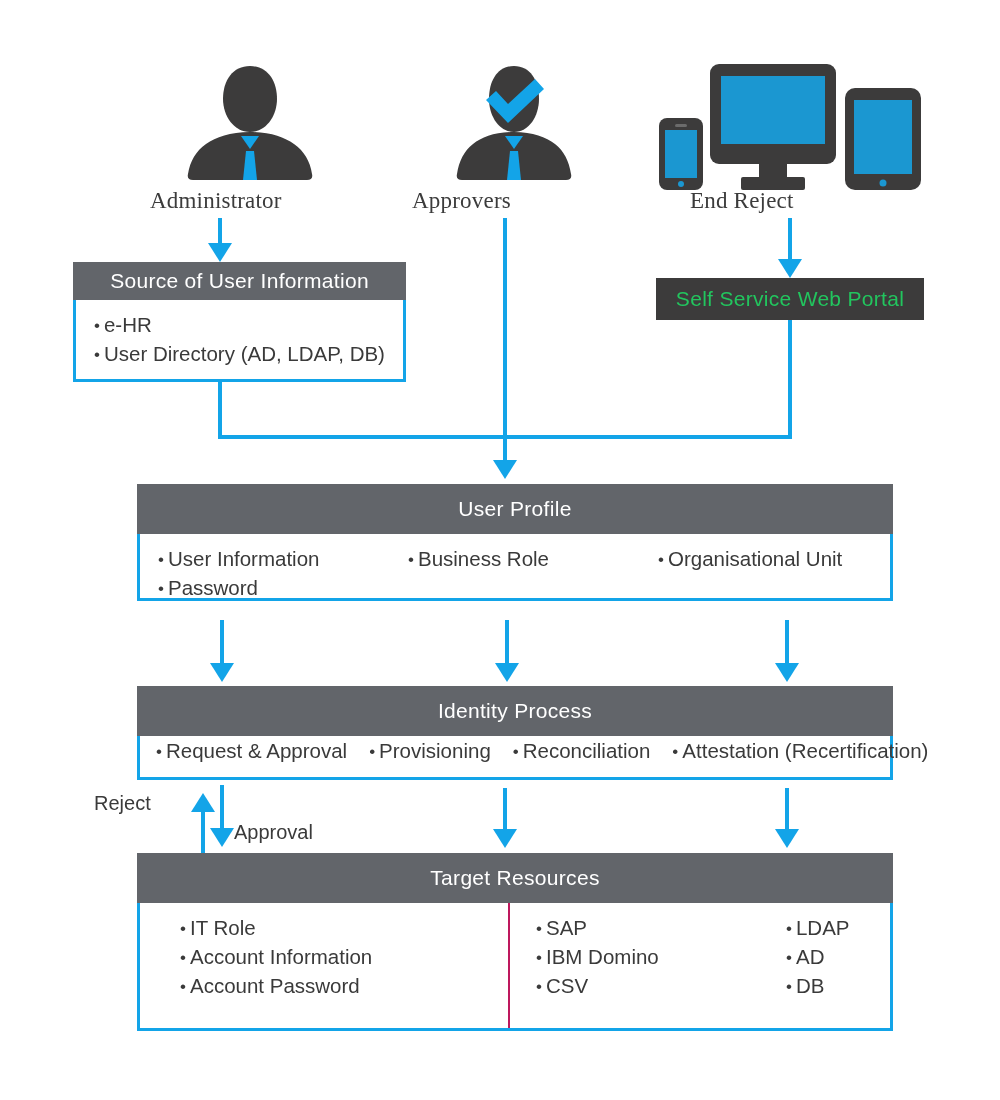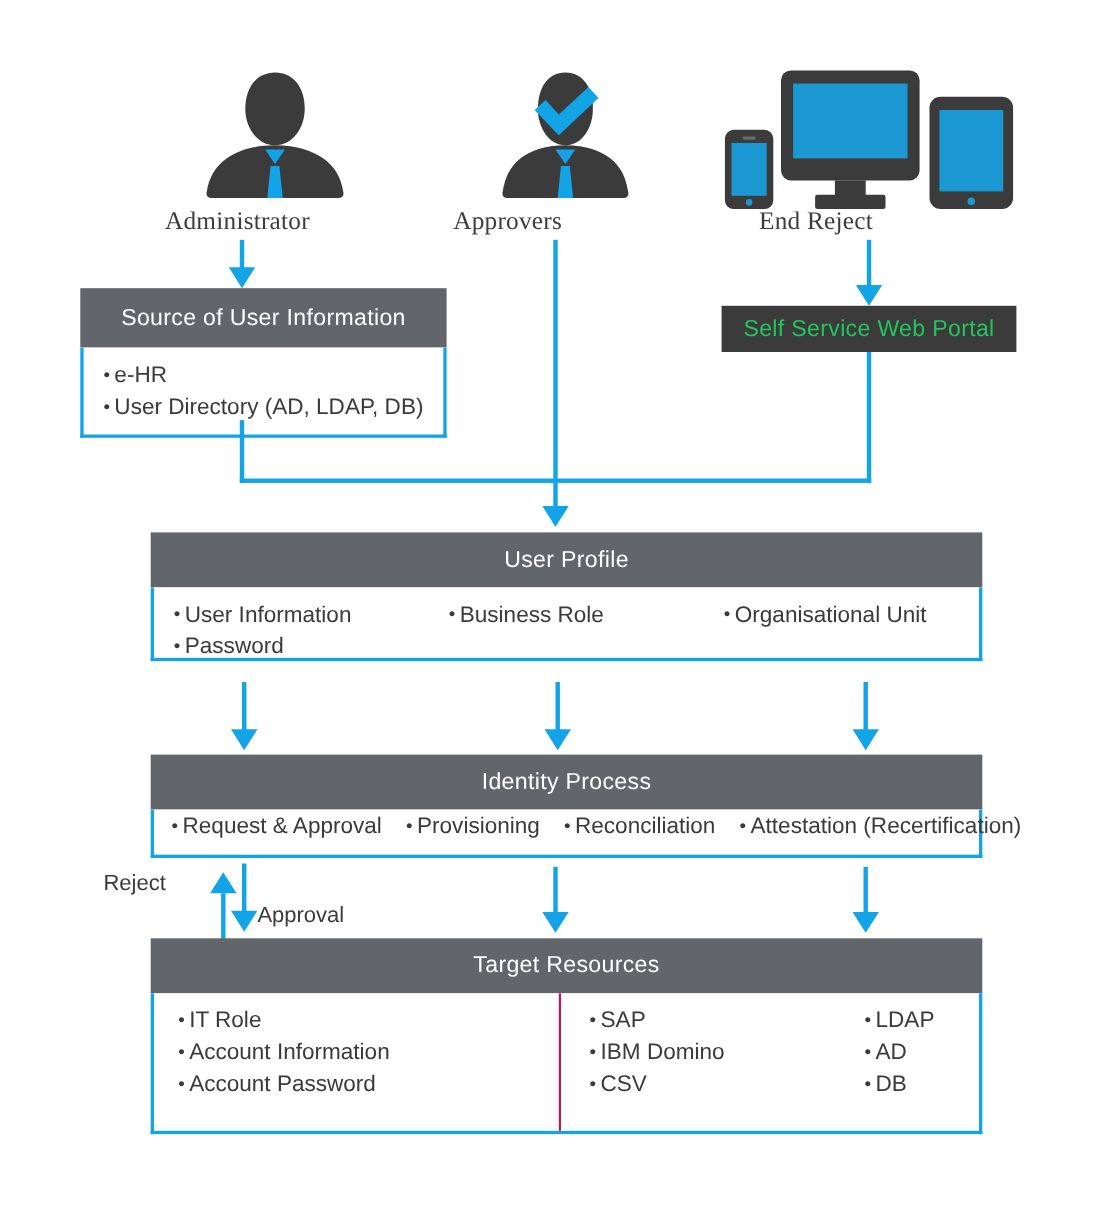--- a/index.html
+++ b/index.html
@@ -103,21 +103,21 @@
 
   <div class="vline" style="left:218px;top:218px;height:26px;"></div>
   <div class="arrow-down" style="left:208px;top:243px;"></div>
 
   <div class="vline" style="left:503px;top:218px;height:243px;"></div>
 
   <div class="vline" style="left:788px;top:218px;height:42px;"></div>
   <div class="arrow-down" style="left:778px;top:259px;"></div>
 
   <div class="box" style="left:73px;top:262px;width:333px;">
-    <div class="box-header" style="height:54px;">Source of User Information</div>
+    <div class="box-header" style="height:38px;">Source of User Information</div>
     <div class="box-body" style="height:82px;">
       <div class="col">
         <div class="bullet">e-HR</div>
         <div class="bullet">User Directory (AD, LDAP, DB)</div>
       </div>
     </div>
   </div>
 
   <div class="dark-bar" style="left:656px;top:278px;width:268px;height:42px;">
     <span>Self Service Web Portal</span>
@@ -184,21 +184,21 @@
 
   <div class="vline" style="left:503px;top:788px;height:42px;"></div>
   <div class="arrow-down" style="left:493px;top:829px;"></div>
 
   <div class="vline" style="left:785px;top:788px;height:42px;"></div>
   <div class="arrow-down" style="left:775px;top:829px;"></div>
 
   <div class="box" style="left:137px;top:853px;width:756px;">
     <div class="box-header" style="height:50px;">Target Resources</div>
     <div class="box-body" style="height:128px;">
-      <div class="col" style="flex:0 0 368px;padding-left:22px;">
+      <div class="col" style="flex:0 0 368px;padding-left:40px;">
         <div class="bullet">IT Role</div>
         <div class="bullet">Account Information</div>
         <div class="bullet">Account Password</div>
       </div>
       <div class="col divider" style="flex:0 0 272px;padding-left:26px;">
         <div class="bullet">SAP</div>
         <div class="bullet">IBM Domino</div>
         <div class="bullet">CSV</div>
       </div>
       <div class="col" style="padding-left:6px;">

